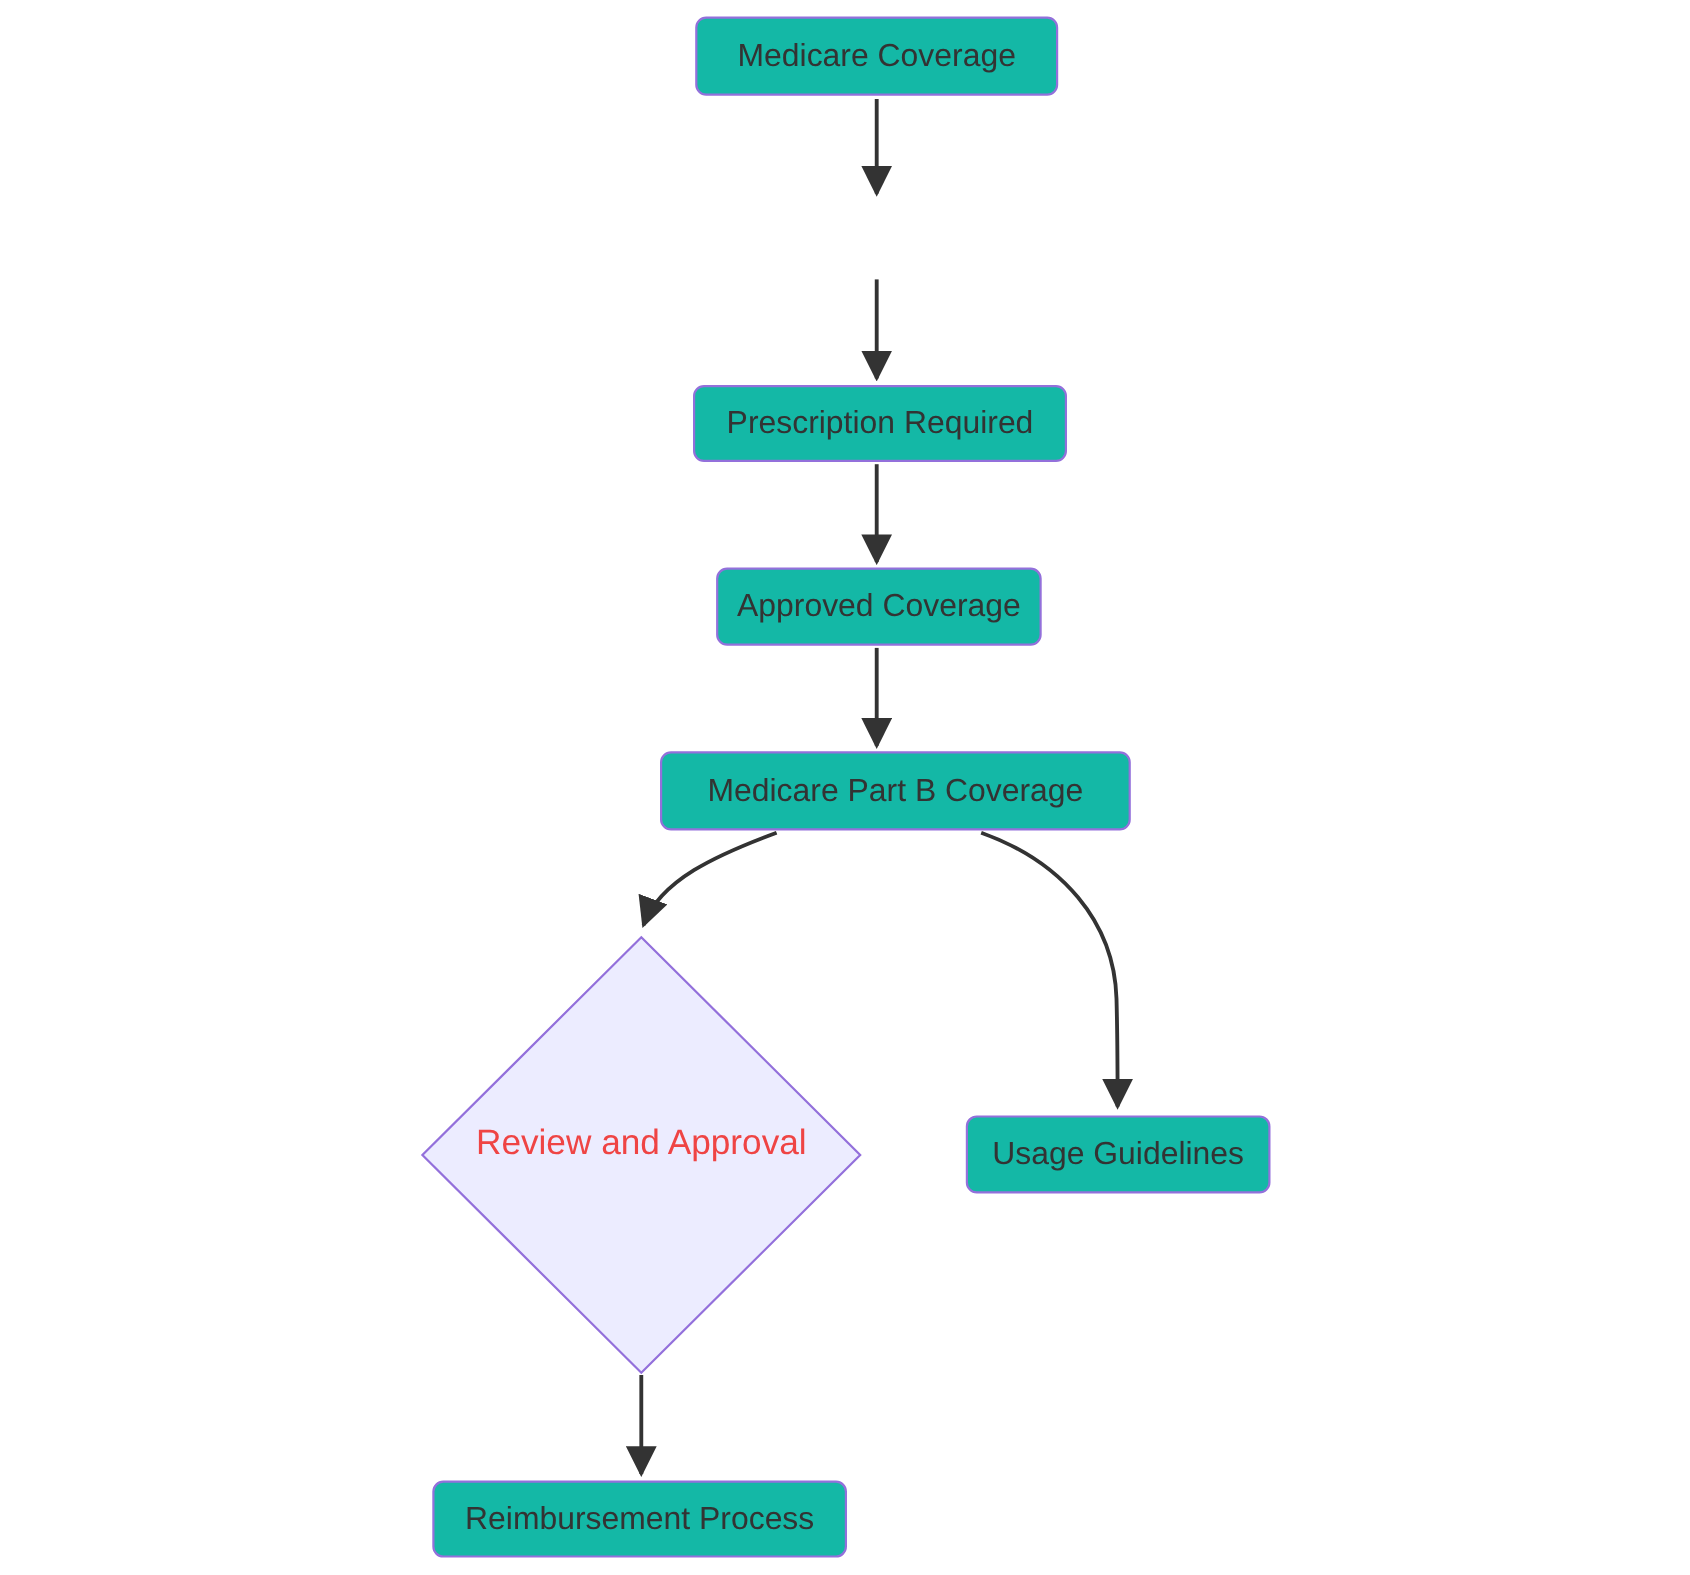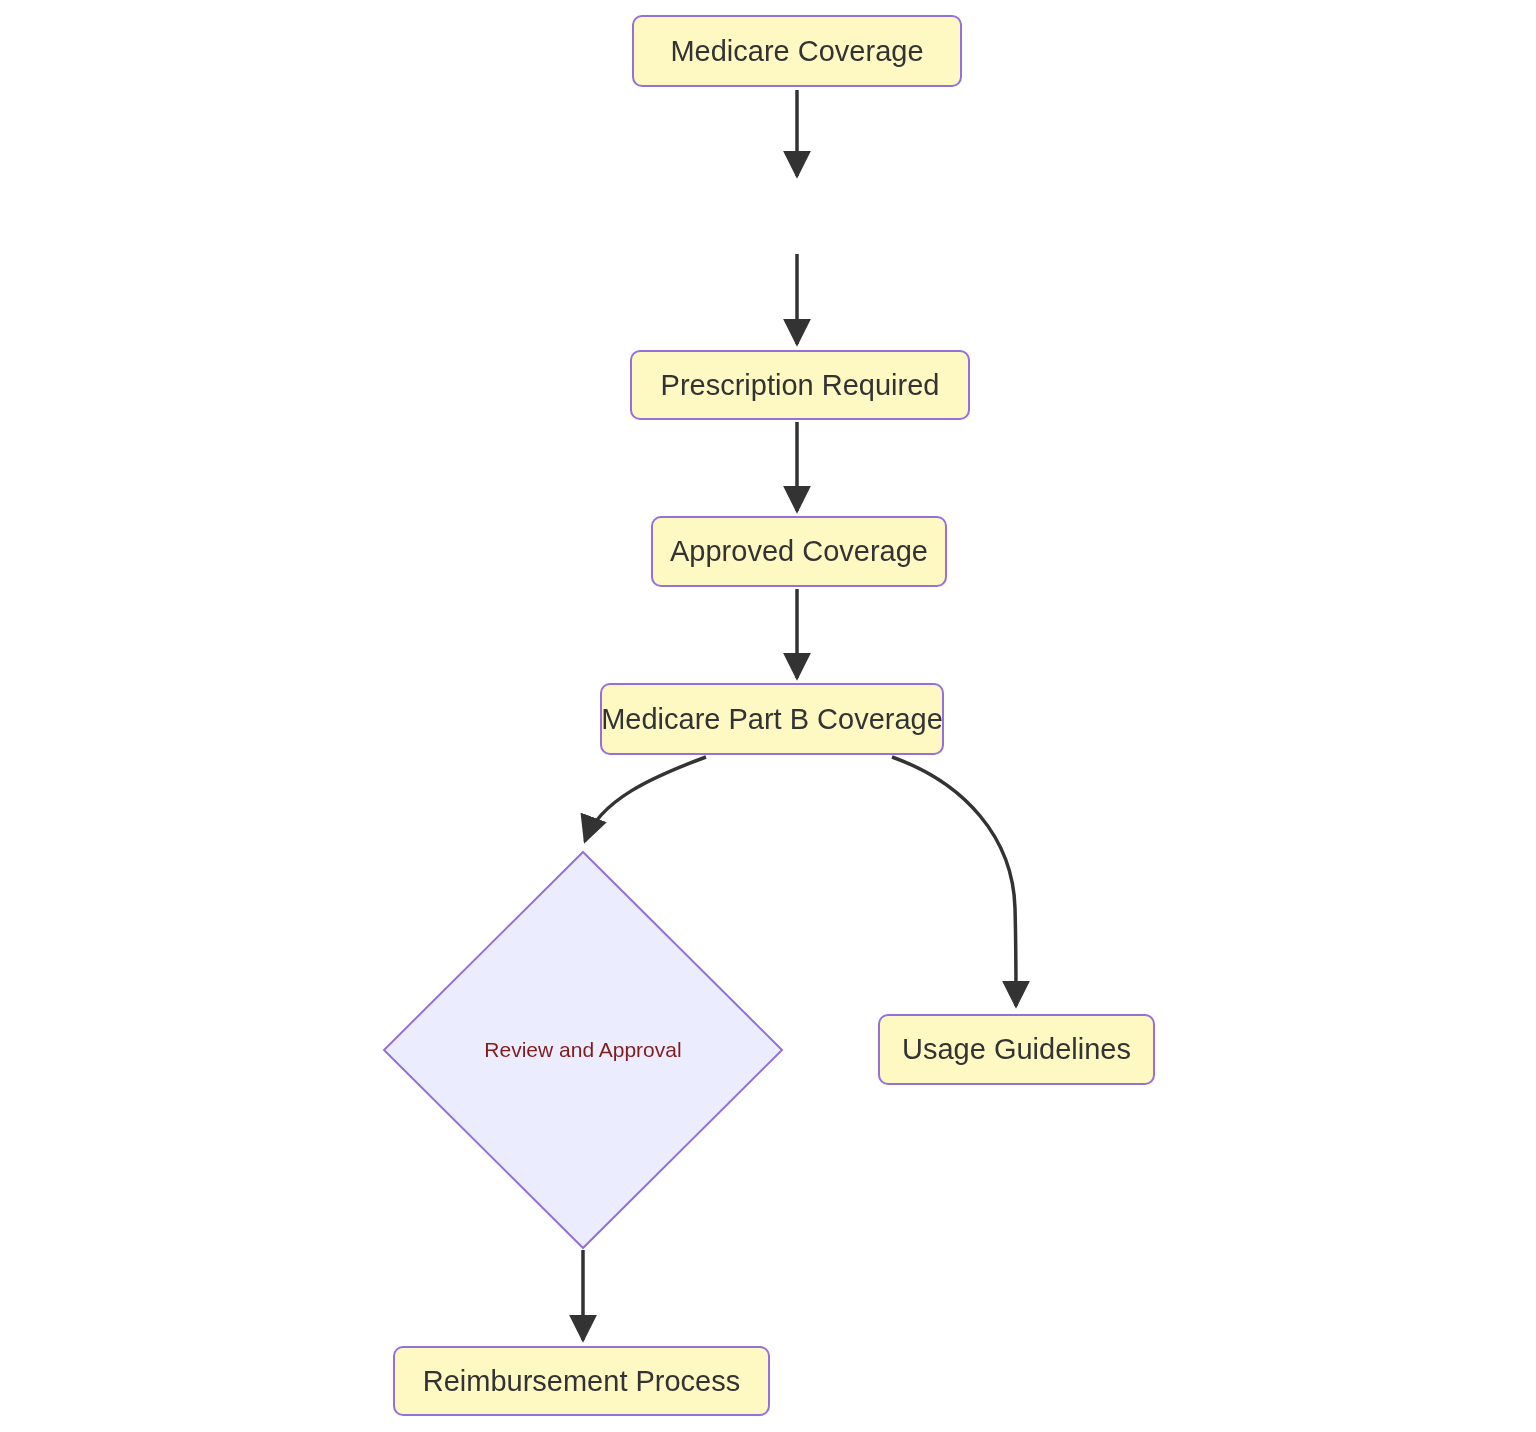--- a/index.html
+++ b/index.html
@@ -18,47 +18,47 @@
   .edge-layer {
     position: absolute;
     left: 0;
     top: 0;
     width: 1536px;
     height: 1432px;
     pointer-events: none;
   }
   .node {
     position: absolute;
-    background: #fef9c3;
+    background: #14b8a6;
     border: 2px solid #9370DB;
     border-radius: 10px;
     color: #333333;
     font-size: 29px;
     line-height: 1.2;
     display: flex;
     align-items: center;
     justify-content: center;
     box-sizing: border-box;
     white-space: nowrap;
   }
   .diamond-label {
     position: absolute;
-    color: #7f1d1d;
-    font-size: 21px;
+    color: #ef4444;
+    font-size: 32px;
     display: flex;
-    align-items: center;
+    align-items: flex-start;
     justify-content: center;
     white-space: nowrap;
   }
   
   .n-medicare-coverage   { left: 632px; top: 15px;   width: 330px; height: 72px; }
   .n-eligibility         { left: 665px; top: 181px;  width: 267px; height: 71px; }
   .n-prescription        { left: 630px; top: 350px;  width: 340px; height: 70px; text-align: center; }
   .n-approved-supplier   { left: 651px; top: 516px;  width: 296px; height: 71px; }
-  .n-part-b              { left: 600px; top: 683px;  width: 344px; height: 72px; }
+  .n-part-b              { left: 600px; top: 683px;  width: 428px; height: 72px; }
   .n-usage-guidelines    { left: 878px; top: 1014px; width: 277px; height: 71px; }
   .n-reimbursement       { left: 393px; top: 1346px; width: 377px; height: 70px; border-radius: 10px; }
   .n-review-label        { left: 393px; top: 1020px; width: 380px; height: 60px; }
 </style>
 </head>
 <body>
 
 <div class="canvas">
 
   <svg class="edge-layer" width="1536" height="1432" viewBox="0 0 1536 1432" xmlns="http://www.w3.org/2000/svg">

